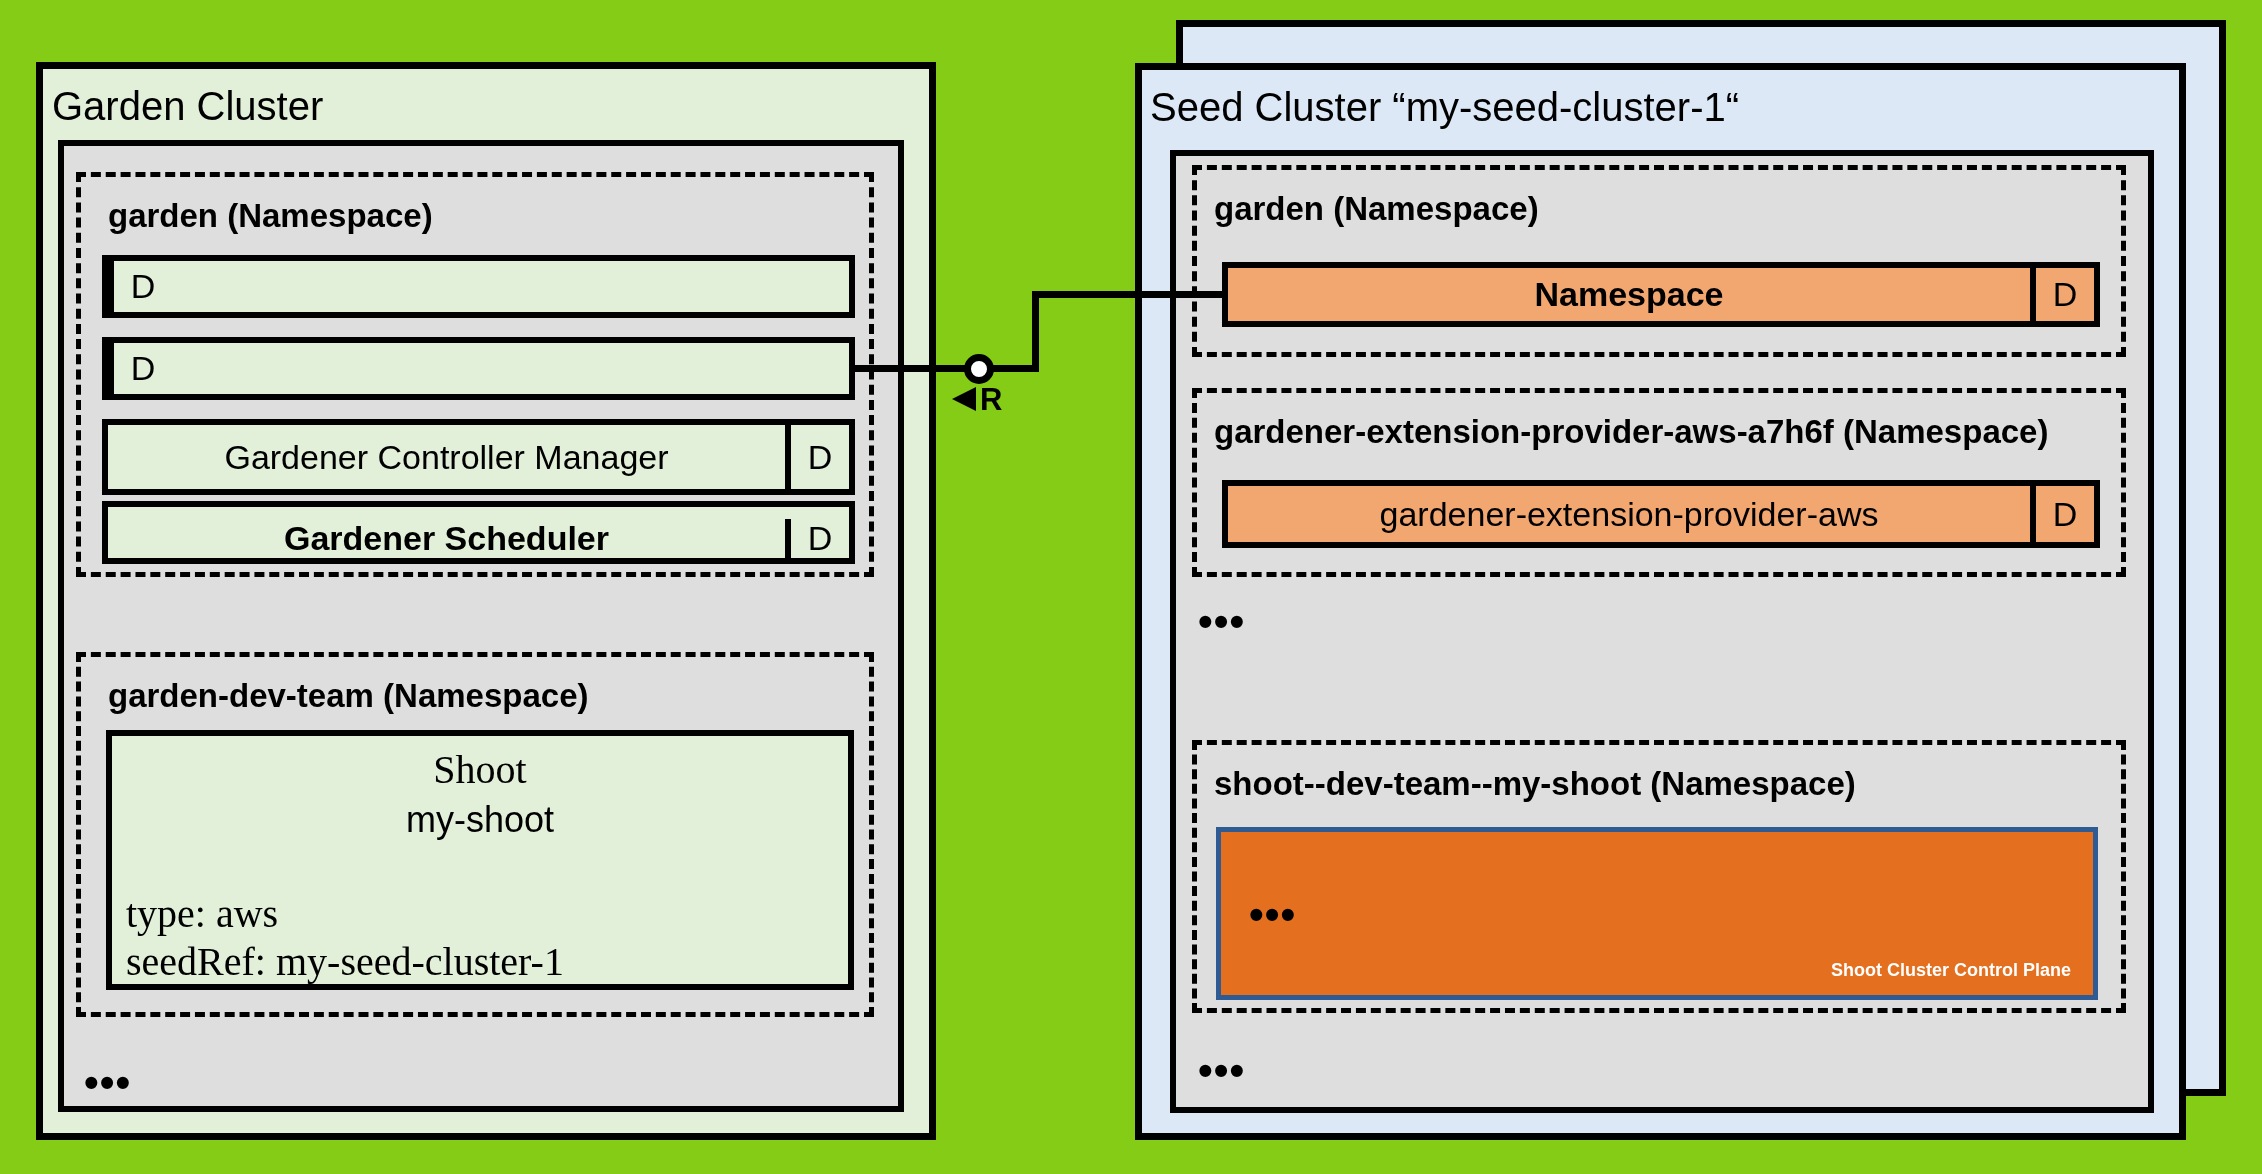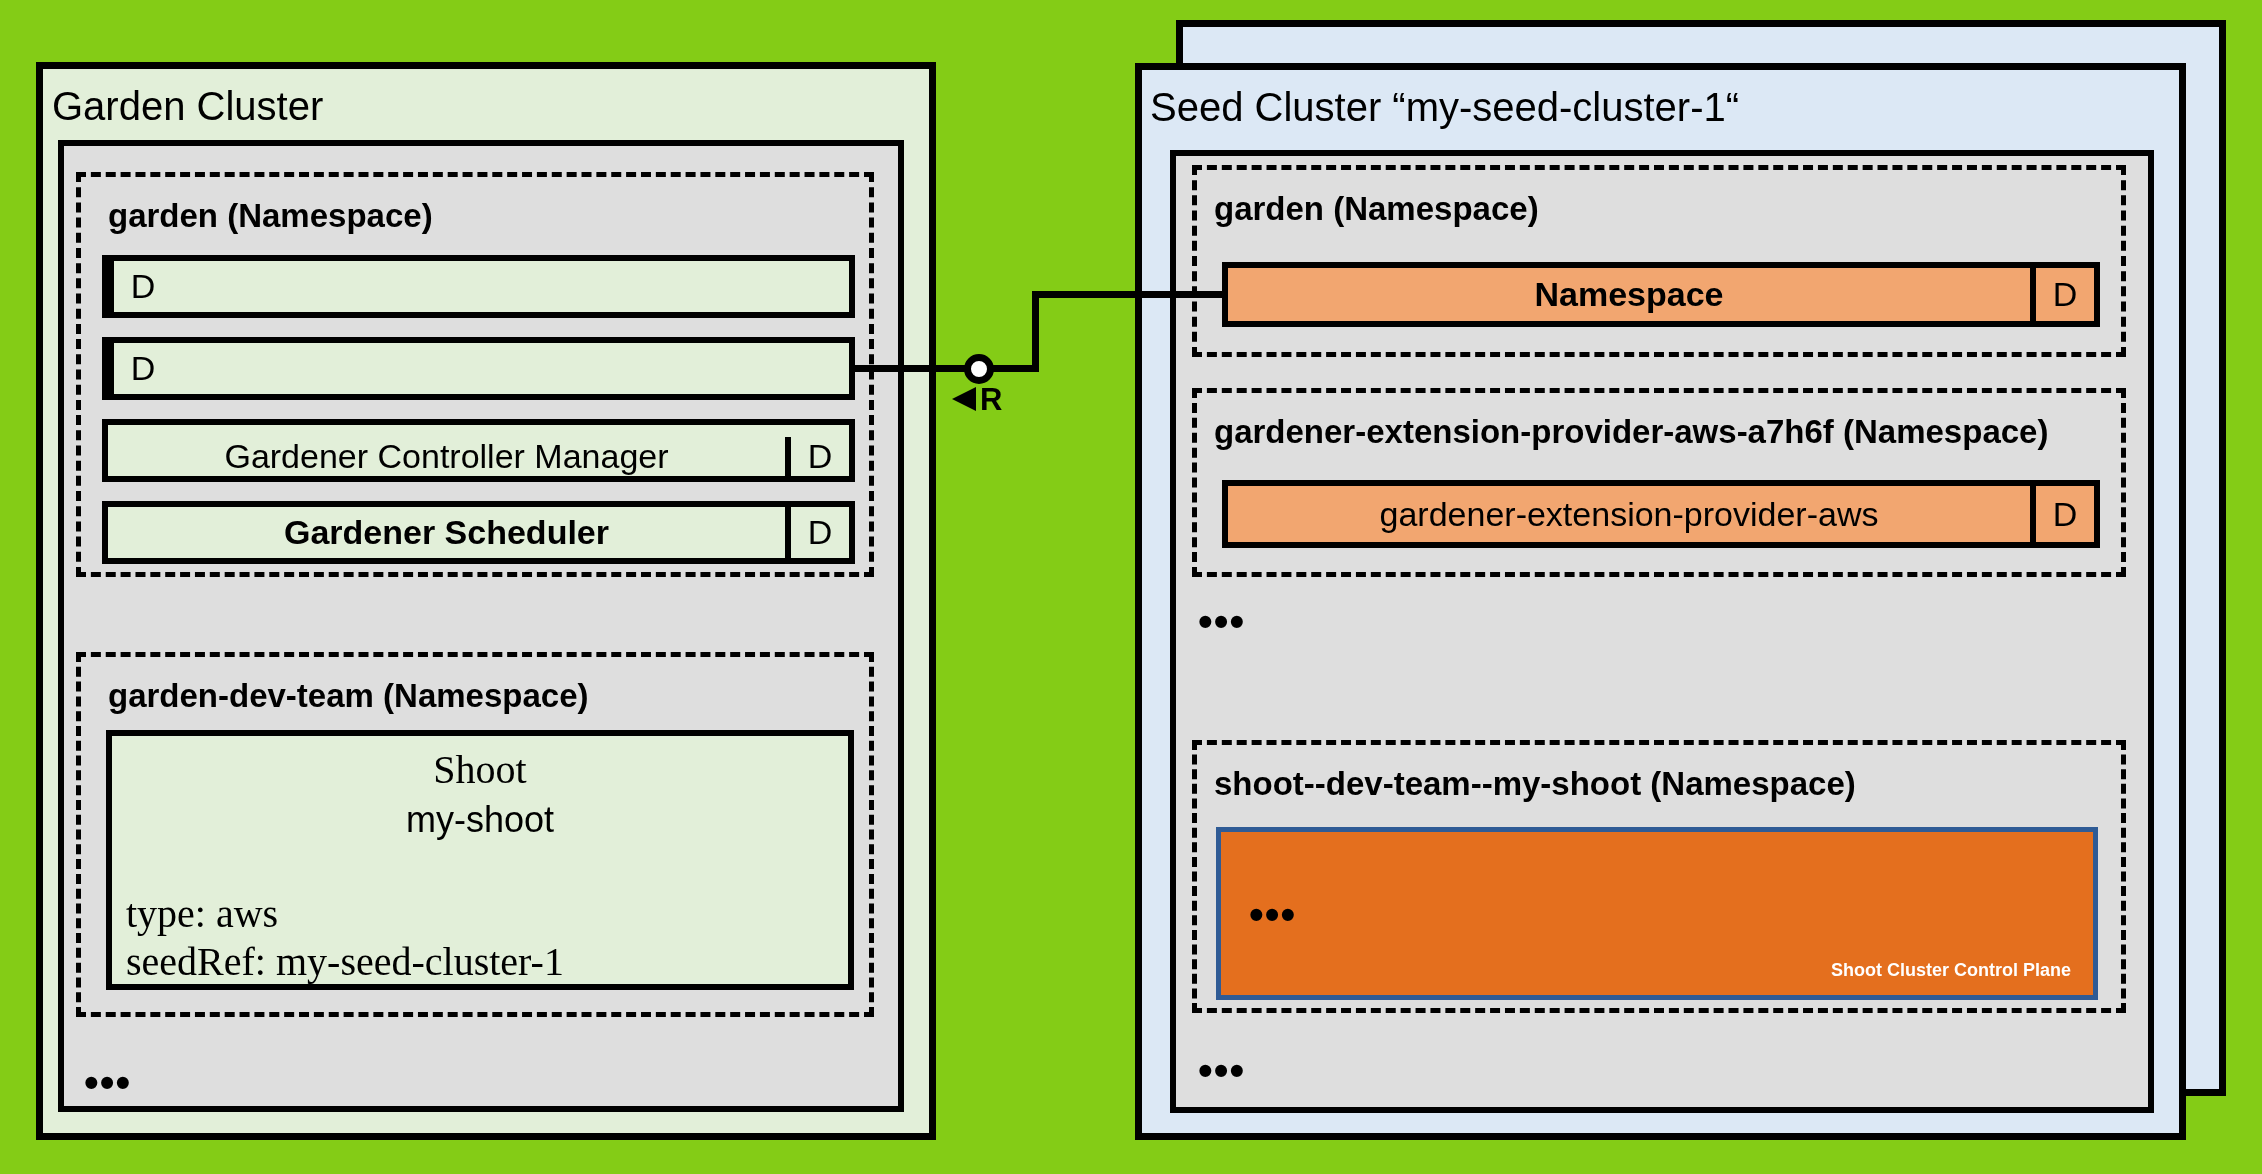--- a/index.html
+++ b/index.html
@@ -126,26 +126,26 @@
   <div class="abs ns-label" style="left:108px; top:198px;">garden (Namespace)</div>
 
   <div class="abs component-row row-green" style="left:102px; top:255px; width:753px; height:63px;">
     <div class="row-badge">D</div>
   </div>
 
   <div class="abs component-row row-green" style="left:102px; top:337px; width:753px; height:63px;">
     <div class="row-badge">D</div>
   </div>
 
-  <div class="abs component-row row-green" style="left:102px; top:419px; width:753px; height:63px;align-items:flex-end;">
+  <div class="abs component-row row-green" style="left:102px; top:419px; width:753px; height:76px;">
     <div class="row-label">Gardener Controller Manager</div>
     <div class="row-badge">D</div>
   </div>
 
-  <div class="abs component-row row-green" style="left:102px; top:501px; width:753px; height:63px;">
+  <div class="abs component-row row-green" style="left:102px; top:501px; width:753px; height:63px;align-items:flex-end;">
     <div class="row-label bold">Gardener Scheduler</div>
     <div class="row-badge">D</div>
   </div>
 
   <div class="abs ns-box" style="left:76px; top:652px; width:798px; height:365px;"></div>
   <div class="abs ns-label" style="left:108px; top:678px;">garden-dev-team (Namespace)</div>
 
   <div class="abs shoot-card" style="left:106px; top:730px; width:748px; height:260px;">
     <div class="abs mono shoot-kind" style="left:0; top:12px;">Shoot</div>
     <div class="abs shoot-name" style="left:0; top:64px;">my-shoot</div>

